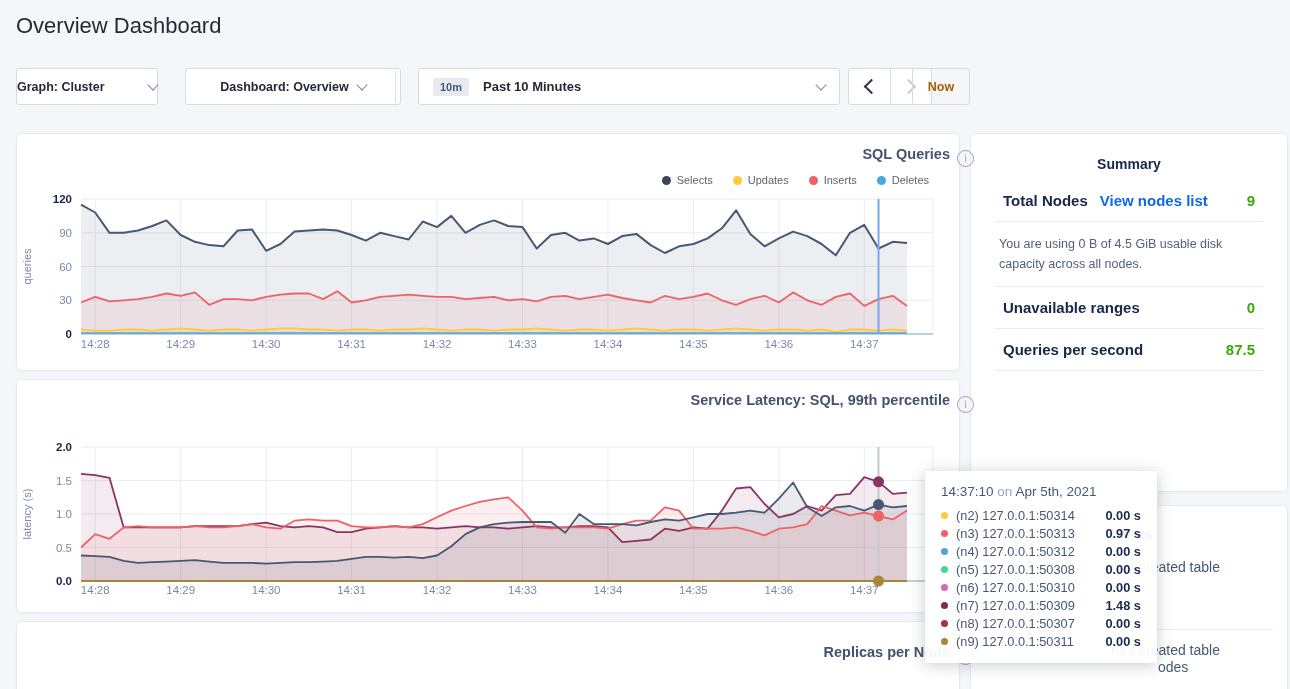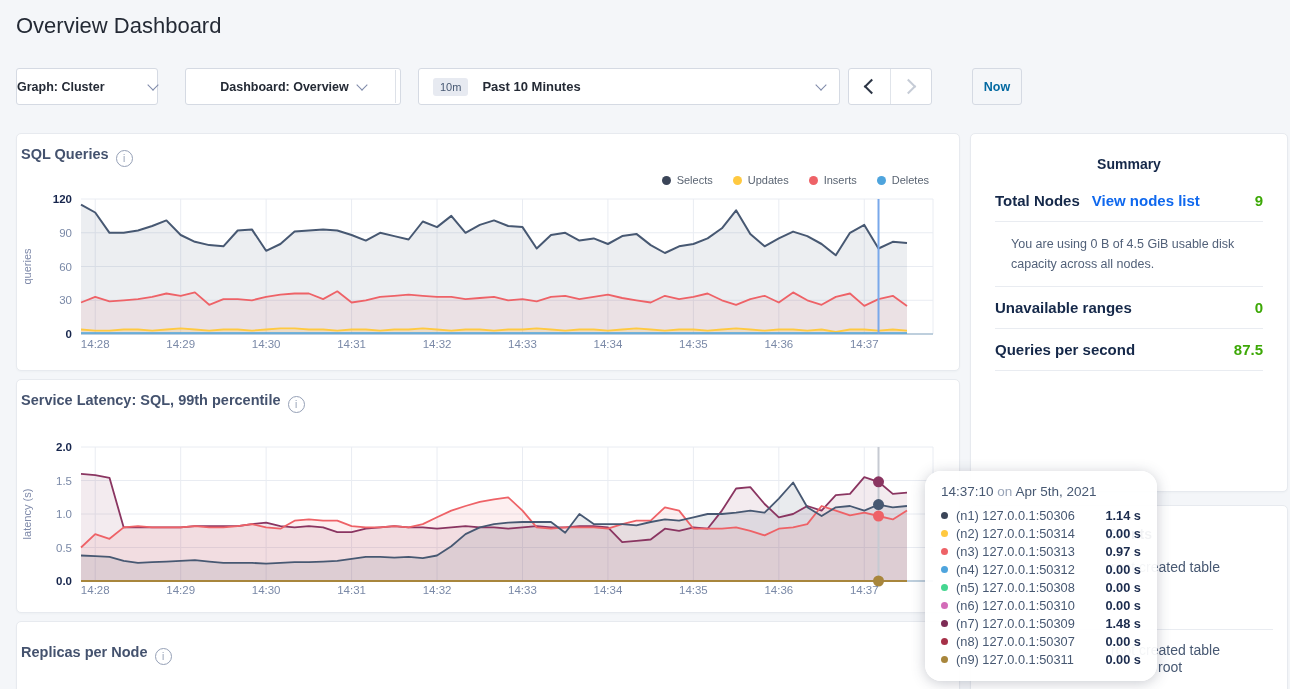--- a/index.html
+++ b/index.html
@@ -9,64 +9,64 @@
     -webkit-font-smoothing:antialiased;
   }
   
   #page-title{position:absolute;left:16px;top:13px;font-size:22px;font-weight:500;color:#242a35;}
   .ctl{position:absolute;top:68px;height:37px;background:#fff;border:1px solid #d5dae3;border-radius:3px;
        display:flex;align-items:center;box-sizing:border-box;font-size:12.5px;font-weight:bold;color:#242a35;cursor:pointer;}
   #dd-graph{left:16px;width:142px;justify-content:space-between}
   #dd-dashboard{left:185px;width:216px;justify-content:center}
   #ctl-divider{position:absolute;left:395px;top:70px;width:1px;height:33px;background:#dde1e8}
   #time-sel{left:418px;width:422px;padding:0 14px;font-size:13px}
-  .time-badge{background:#e7eaf1;border-radius:3px;padding:3px 7px;font-size:11px;color:#475872;margin-right:14px;font-weight:normal}
+  .time-badge{background:#e7eaf1;border-radius:3px;padding:3px 7px;font-size:11px;color:#475872;margin-right:14px;font-weight:bold}
   .chev{display:inline-block;width:7px;height:7px;border-right:1.6px solid #7e89a9;border-bottom:1.6px solid #7e89a9;
         transform:rotate(45deg);margin-left:9px;margin-top:-4px}
   .chev.auto{margin-left:auto}
   #arrows{left:848px;width:84px;padding:0}
   .arrow-half{width:50%;height:100%;display:flex;align-items:center;justify-content:center;cursor:pointer}
   .arrow-half.first{border-right:1px solid #e0e4ea}
   .arr-left{width:9px;height:9px;border-left:2.5px solid #2c3545;border-bottom:2.5px solid #2c3545;transform:rotate(45deg);margin-left:4px}
   .arr-right{width:9px;height:9px;border-right:2.5px solid #c6ccd6;border-bottom:2.5px solid #c6ccd6;transform:rotate(-45deg);margin-right:4px}
-  #btn-now{left:972px;width:50px;justify-content:center;background:transparent;color:#0369a1}
+  #btn-now{left:912px;width:58px;justify-content:center;background:transparent;color:#a16207}
   
   .card{position:absolute;background:#fff;border:1px solid #e7eaef;border-radius:5px;box-sizing:border-box;box-shadow:0 1px 2px rgba(40,50,70,.03)}
   #sql-card{left:16px;top:133px;width:944px;height:238px}
   #latency-card{left:16px;top:379px;width:944px;height:234px}
   #replicas-card{left:16px;top:621px;width:944px;height:110px}
   #summary-card{left:970px;top:133px;width:318px;height:359px}
   #events-card{left:970px;top:505px;width:318px;height:230px}
-  .chart-title{position:absolute;top:12px;left:4px;width:100%;text-align:left;font-size:14.5px;font-weight:bold;color:#44526e;z-index:2}
+  .chart-title{position:absolute;top:12px;left:15px;width:100%;text-align:right;font-size:14.5px;font-weight:bold;color:#44526e;z-index:2}
   #replicas-card .chart-title{top:22px}
   .info-icon{display:inline-flex;width:15px;height:15px;border:1px solid #95a0b6;border-radius:50%;color:#95a0b6;
              font-size:10px;align-items:center;justify-content:center;margin-left:7px;vertical-align:-3px;font-weight:normal;cursor:pointer}
   .legend{position:absolute;top:40px;right:30px;display:flex;gap:20px;z-index:2}
   .legend-item{display:flex;align-items:center;font-size:11px;color:#5a6472;font-weight:normal}
   .legend-dot{width:9px;height:9px;border-radius:50%;margin-right:6px}
   svg.chart{position:absolute;left:0;top:0;z-index:1}
   
   .sum-wrap{padding:18px 24px}
   .sum-title{text-align:center;font-weight:bold;font-size:14px;color:#152849;margin:4px 0 20px}
-  .sum-row{display:flex;align-items:flex-start;margin:12px 0 8px}
+  .sum-row{display:flex;align-items:flex-start;margin:12px 8px 8px}
   .sum-label{font-weight:bold;font-size:15px;color:#152849}
   .sum-link{font-weight:bold;font-size:15px;color:#0f68ee;margin-left:12px;cursor:pointer}
   .sum-value{margin-left:auto;font-weight:bold;font-size:15px;color:#3da806}
-  .sum-note{font-size:12.5px;color:#526179;line-height:1.6;margin:0 16px 10px}
+  .sum-note{font-size:12.5px;color:#526179;line-height:1.6;margin:0 4px 10px}
   .sum-div{border:none;border-top:1px solid #e9ecf1;margin:12px 0}
   
   #ev-title{position:absolute;top:20px;left:0;width:100%;text-align:center;font-weight:bold;font-size:14px;color:#152849}
   .ev-frag{position:absolute;font-size:14px;color:#475872;white-space:nowrap}
   #ev-frag1{left:140px;top:53px}
   #ev-frag2{left:140px;top:136px}
   #ev-frag2b{left:187px;top:153px}
   #ev-div{position:absolute;left:20px;right:14px;top:123px;border-top:1px solid #e9ecf1}
   
   #tooltip{position:absolute;left:925px;top:471px;width:232px;box-sizing:border-box;z-index:40;
-           background:rgba(255,255,255,.94);border-radius:16px;box-shadow:0 2px 14px rgba(60,70,90,.28);padding:13px 16px}
+           background:rgba(255,255,255,.94);border-radius:0;box-shadow:0 2px 14px rgba(60,70,90,.28);padding:13px 16px}
   .tt-head{font-size:13.5px;color:#475872;margin-bottom:7px}
   .tt-on{color:#9aa5b8}
   .tt-row{display:flex;align-items:center;height:18px;font-size:12.8px;color:#475872;white-space:nowrap}
   .tt-dot{width:7px;height:7px;border-radius:50%;margin-right:8px;flex:none}
   .tt-val{margin-left:auto;font-weight:bold;color:#1b2b4d}
 </style>
 </head>
 <body>
 
 <div id="page-title">Overview Dashboard</div>
@@ -246,36 +246,31 @@
     <hr class="sum-div">
 
   </div>
 </div>
 
 <div class="card" id="events-card">
   <div id="ev-title">Events</div>
   <span class="ev-frag" id="ev-frag1">root created table</span>
   <div id="ev-div"></div>
   <span class="ev-frag" id="ev-frag2">root created table</span>
-  <span class="ev-frag" id="ev-frag2b">root</span>
+  <span class="ev-frag" id="ev-frag2b">odes</span>
 </div>
 
 <div id="tooltip">
   <div class="tt-head">
     <span>14:37:10</span>
     <span class="tt-on">on</span>
     <span>Apr 5th, 2021</span>
   </div>
   <div id="tooltip-rows">
       <div class="tt-row">
-        <span class="tt-dot" style="background: rgb(59, 69, 88);"></span>
-        <span>(n1) 127.0.0.1:50306</span>
-        <span class="tt-val">1.14 s</span>
-      </div>
-      <div class="tt-row">
         <span class="tt-dot" style="background: rgb(255, 201, 64);"></span>
         <span>(n2) 127.0.0.1:50314</span>
         <span class="tt-val">0.00 s</span>
       </div>
       <div class="tt-row">
         <span class="tt-dot" style="background: rgb(238, 98, 103);"></span>
         <span>(n3) 127.0.0.1:50313</span>
         <span class="tt-val">0.97 s</span>
       </div>
       <div class="tt-row">

